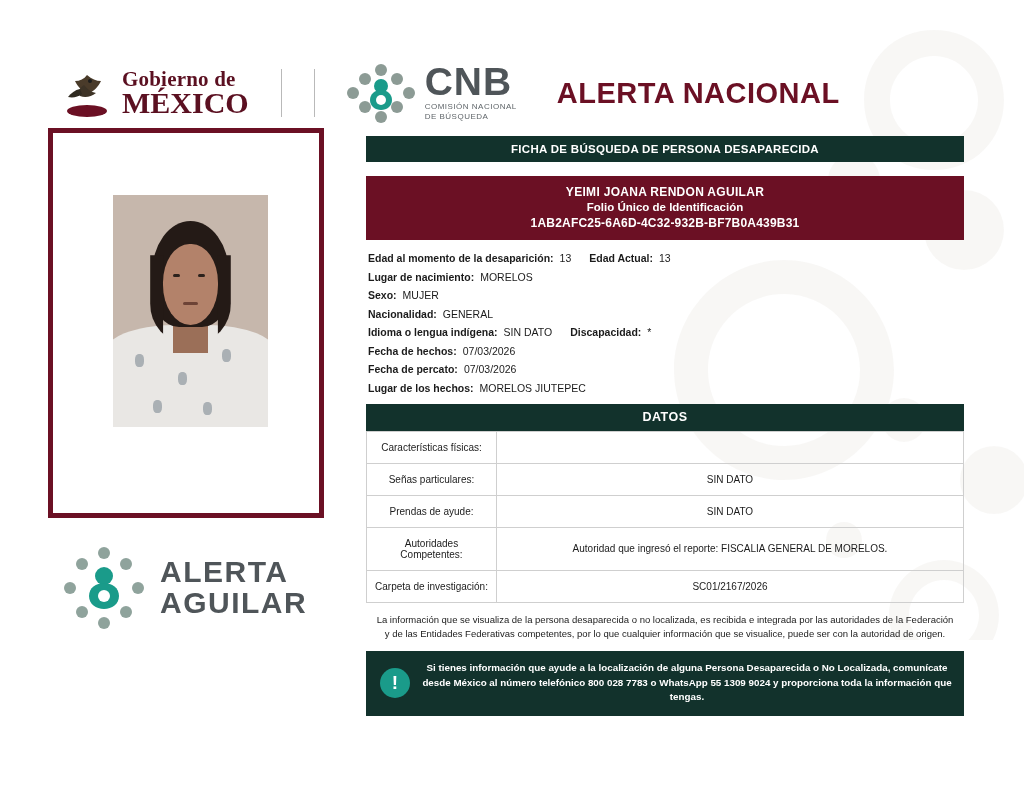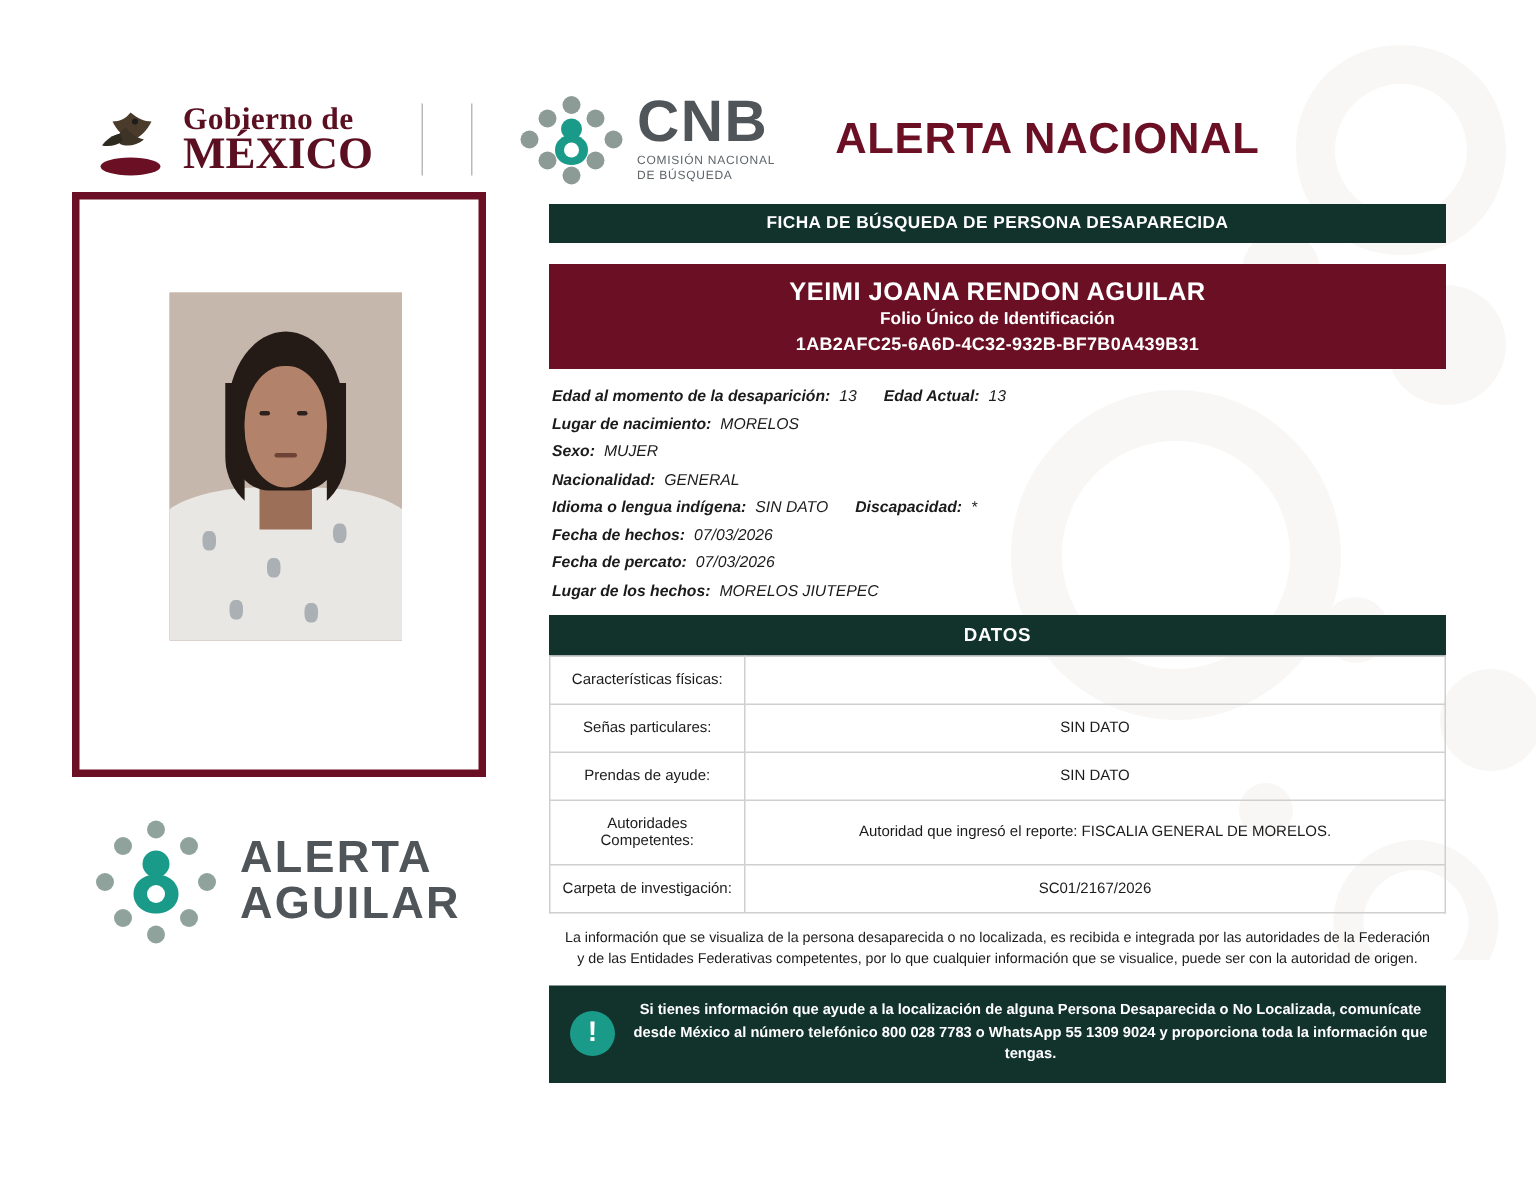--- a/index.html
+++ b/index.html
@@ -174,28 +174,27 @@
     letter-spacing: .3px;
     padding: 7px 0 7px;
   }
   .bar-name {
     background: #6b1024;
     color: #ffffff;
     text-align: center;
     padding: 9px 0 10px;
     margin-top: 14px;
   }
-  .bar-name .n1 { font-size: 17px; font-weight: bold; letter-spacing:.3px; }
+  .bar-name .n1 { font-size: 12px; font-weight: bold; letter-spacing:.3px; }
   .bar-name .n2 { font-size: 11.5px; font-weight: bold; margin-top: 2px; }
   .bar-name .n3 { font-size: 12px; font-weight: bold; margin-top: 3px; letter-spacing:.2px; }
 
   .fields {
     margin-top: 12px;
     padding-left: 2px;
-    font-style: italic;
   }
   .frow {
     font-size: 10.5px;
     color: #1b1b1b;
     margin-bottom: 6.5px;
     white-space: nowrap;
   }
   .flab { font-weight: bold; }
   .fval { font-weight: normal; margin-left: 6px; }
   .fsep { display:inline-block; width: 18px; }

